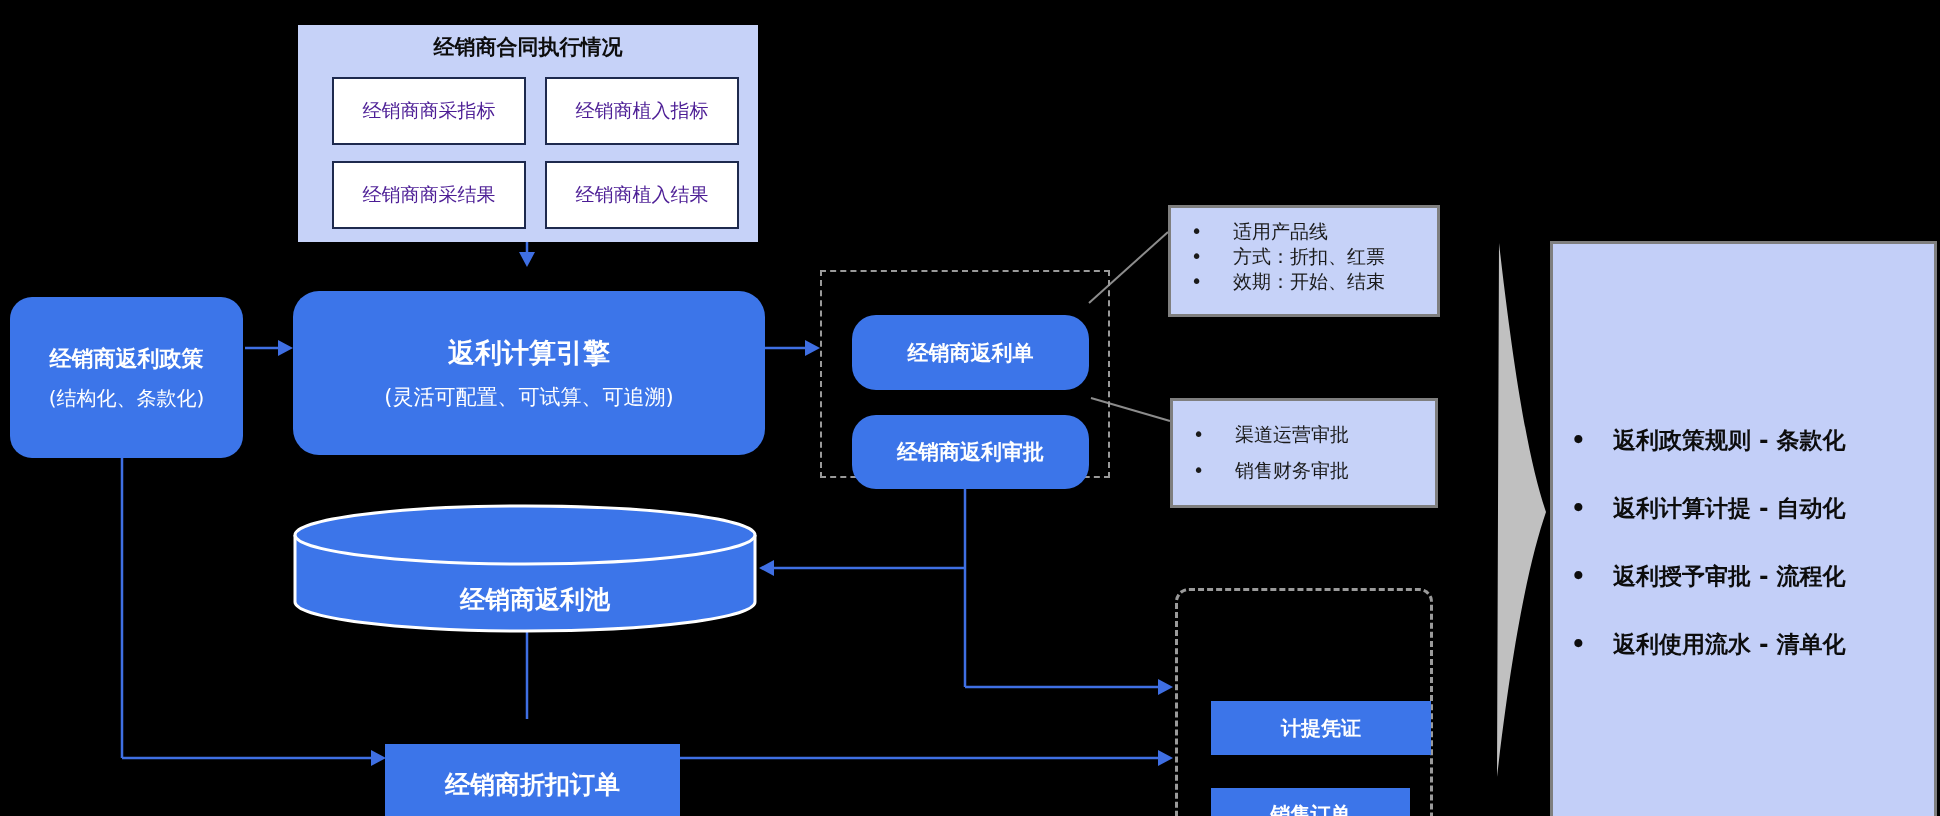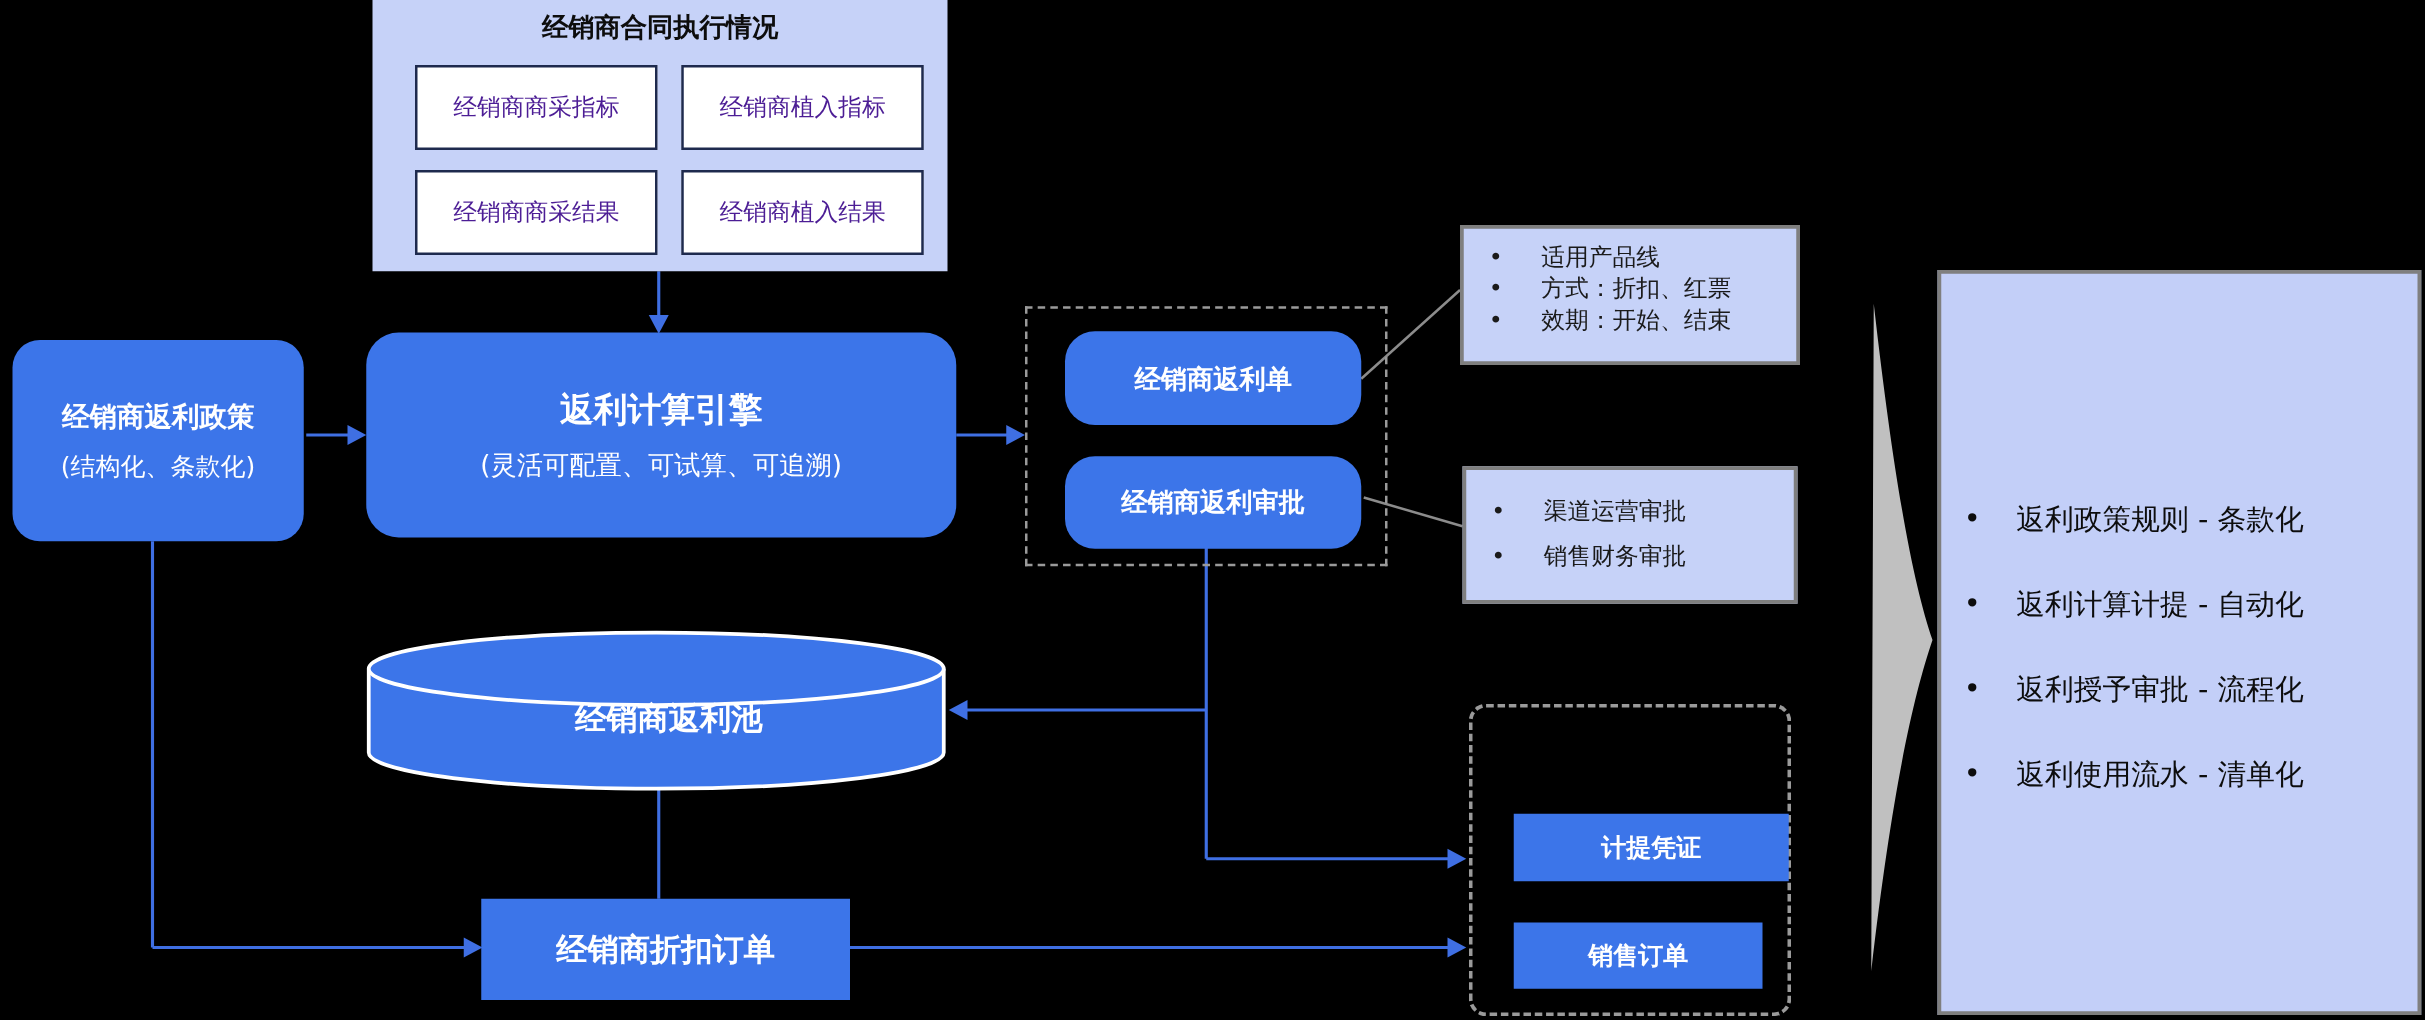--- a/index.html
+++ b/index.html
@@ -1,21 +1,21 @@
 <!DOCTYPE html>
 <html><head>
 <meta charset="utf-8">
 <style>
   html,body{margin:0;padding:0;background:#000;}
   .canvas{
     position:relative;width:1940px;height:816px;background:#000;
     font-family:"DejaVu Sans","Liberation Sans",sans-serif;overflow:hidden;
   }
   .overlay{position:absolute;left:0;top:0;z-index:1;}
-  .node{position:absolute;z-index:2;box-sizing:border-box;}
+  .node{position:absolute;z-index:2;box-sizing:border-box;margin-top:25px;}
   .blue{background:#3C75E9;color:#fff;display:flex;flex-direction:column;align-items:center;justify-content:center;text-align:center;}
   .rounded{border-radius:24px;}
   .lightpanel{background:#C6D2F8;}
   
   .contract-panel{left:298px;top:0;width:460px;height:217px;}
   .contract-title{position:absolute;top:8px;left:0;width:100%;text-align:center;font-size:21px;font-weight:bold;color:#0d0d0d;}
   .metric{position:absolute;width:190px;height:64px;background:#fff;border:2px solid #1E2A4E;color:#4c1d95;
           font-size:19px;display:flex;align-items:center;justify-content:center;text-align:center;}
   
   .policy-box{left:10px;top:272px;width:233px;height:161px;border-radius:22px;gap:11px;}
@@ -41,21 +41,21 @@
   .note-approval{left:1170px;top:373px;width:268px;height:110px;padding-top:15px;}
   .note-approval li{line-height:36px;}
   
   .pool-label{left:293px;top:558px;width:464px;text-align:center;color:#fff;font-size:25px;font-weight:bold;padding-left:20px;}
   
   .discount-box{left:385px;top:719px;width:295px;height:81px;font-size:25px;font-weight:bold;}
   
   .summary-panel{left:1550px;top:216px;width:387px;height:596px;background:#C3CFF8;border:3px solid #7f7f7f;}
   .summary-panel ul{position:absolute;top:162px;left:0;width:100%;margin:0;padding:0;list-style:none;}
   .summary-panel li{position:relative;height:68px;display:flex;align-items:center;padding-left:60px;
-                    font-size:23px;font-weight:normal;color:#0d0d0d;}
+                    font-size:23px;font-weight:bold;color:#0d0d0d;}
   .summary-panel li::before{content:"\2022";position:absolute;left:18px;}
 </style>
 </head>
 <body>
 
 <div class="canvas">
 
   <svg class="overlay" width="1940" height="816" viewBox="0 0 1940 816">
 
     <line x1="527" y1="217" x2="527" y2="254" stroke="#3F6FE3" stroke-width="2.5"></line>

